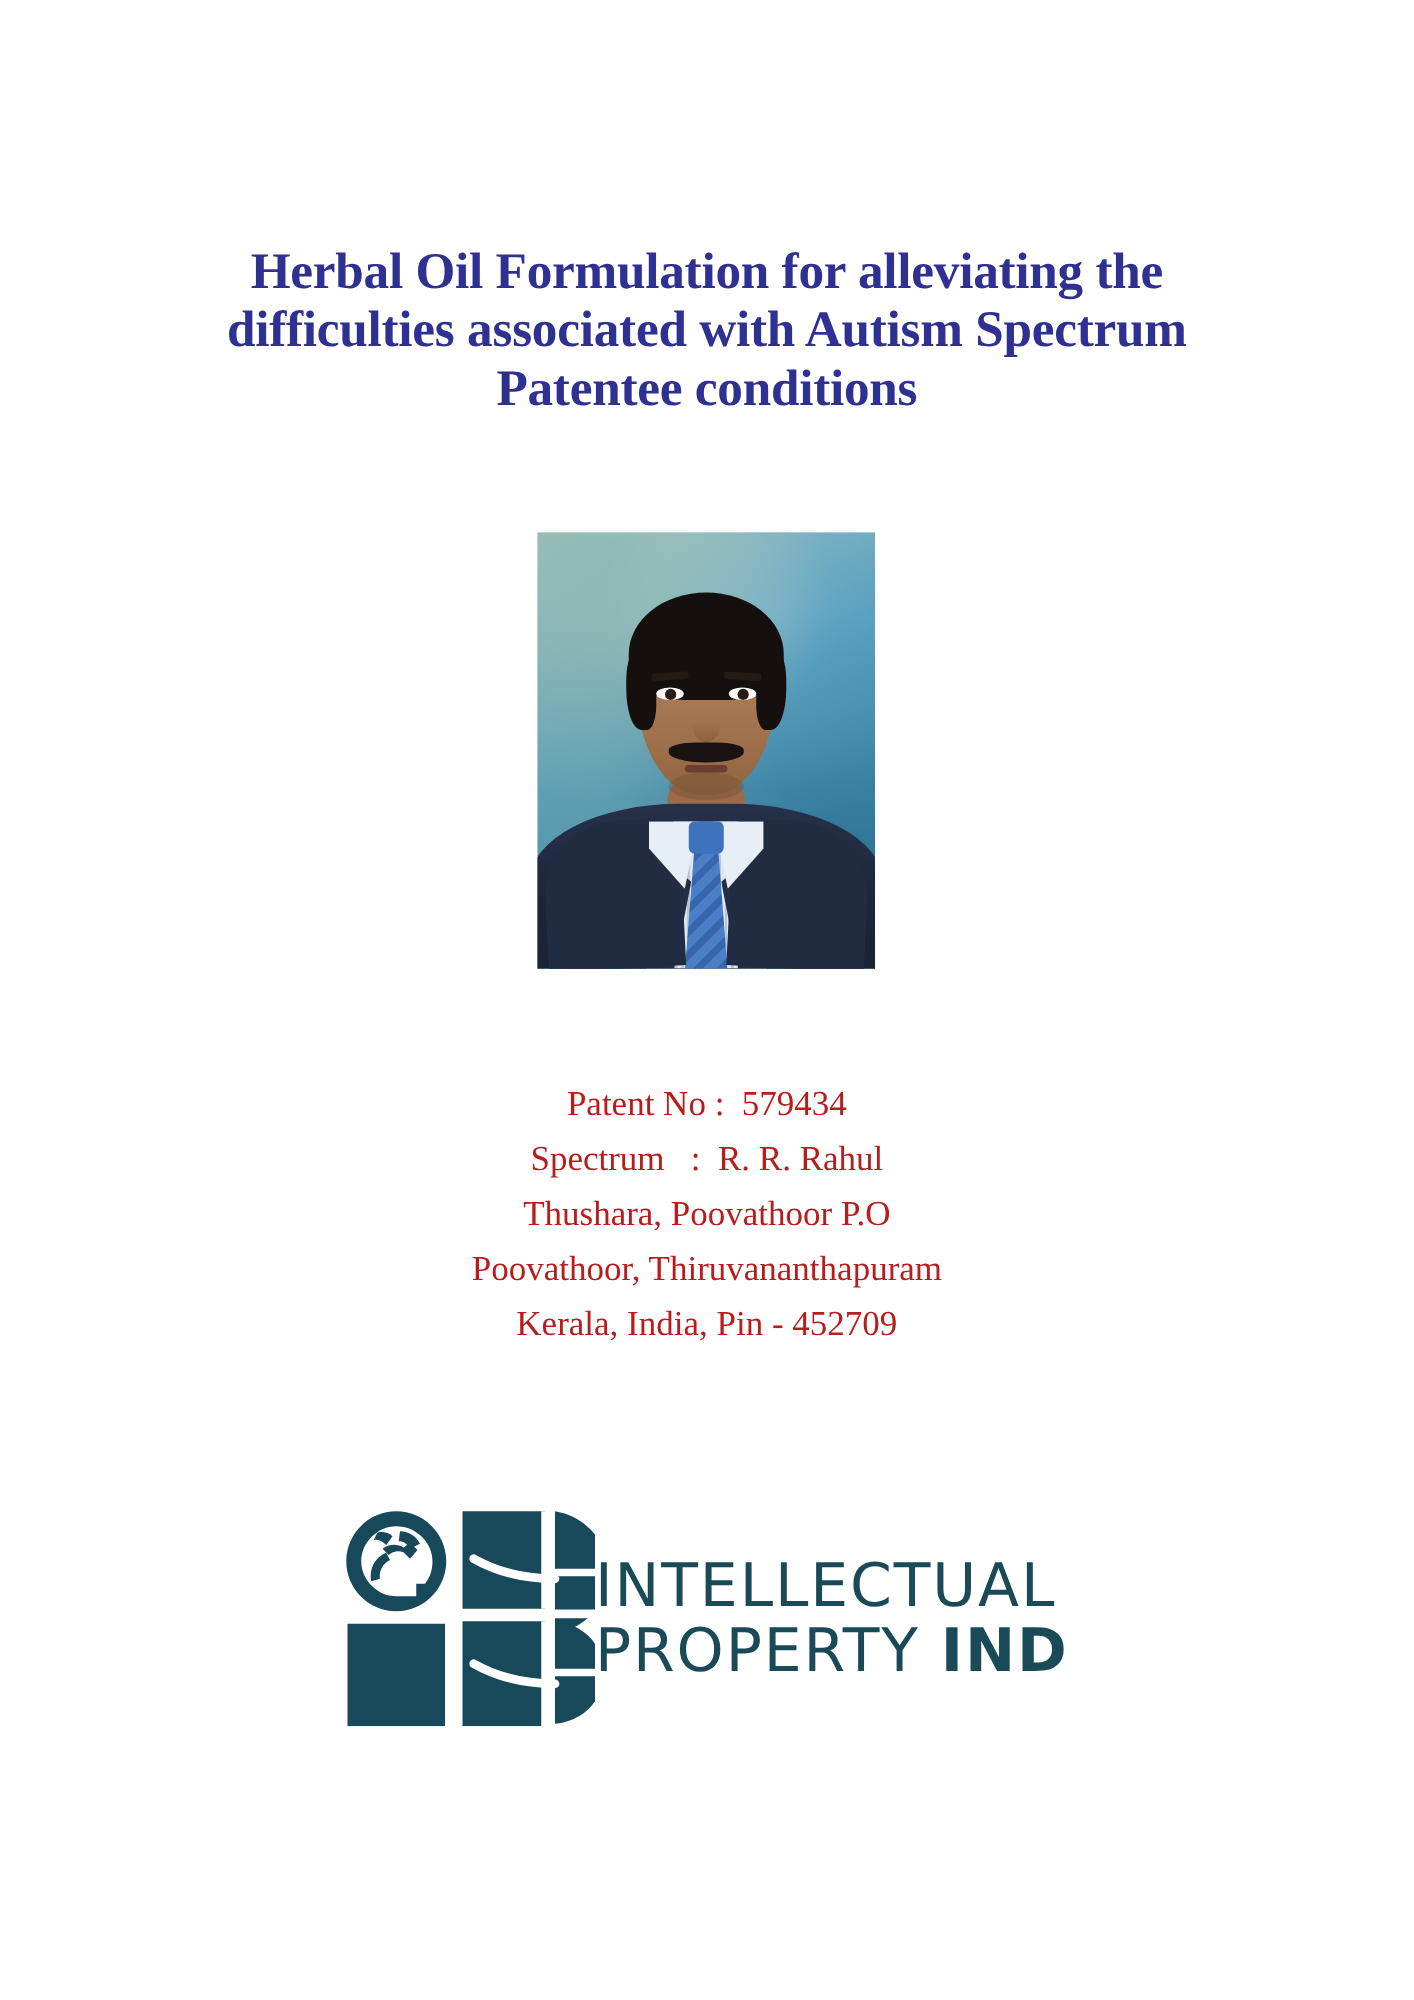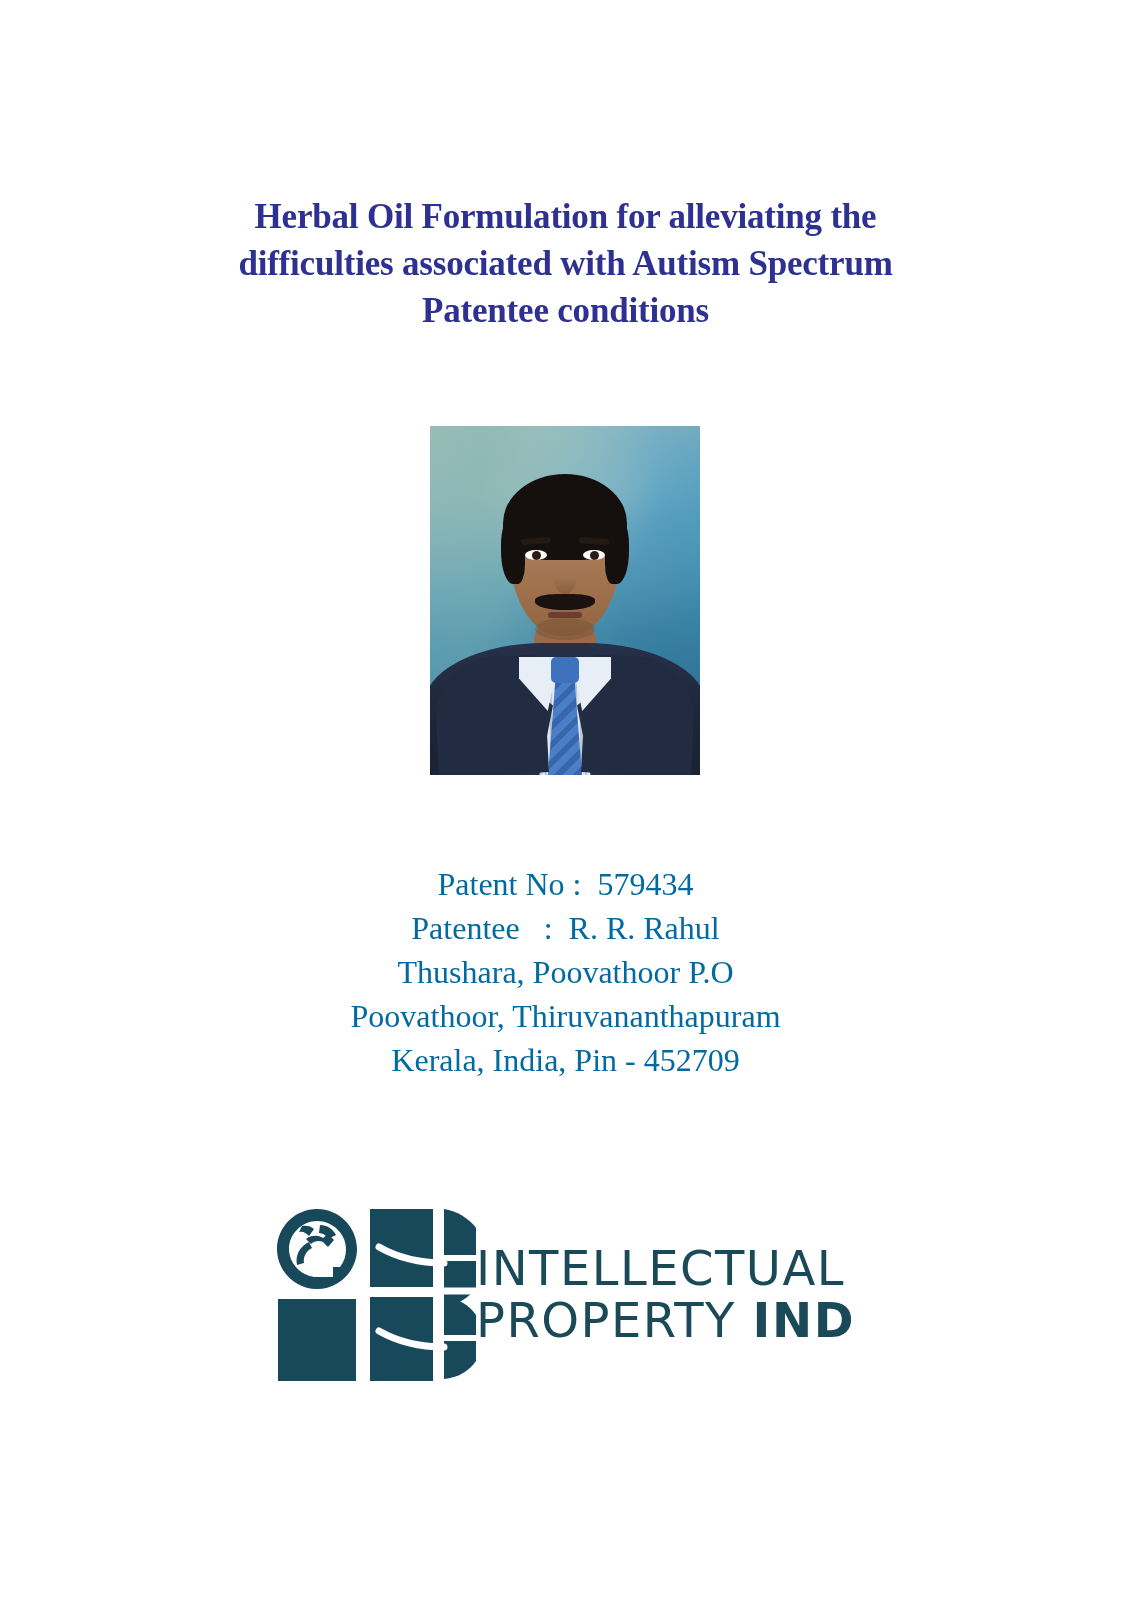--- a/index.html
+++ b/index.html
@@ -24,21 +24,21 @@
   .title-block {
     position: absolute;
     top: 193px;
     left: 120px;
     width: 891px;
     text-align: center;
   }
   .title-line {
     font-family: "Liberation Serif", "DejaVu Serif", serif;
     font-weight: bold;
-    font-size: 35px;
+    font-size: 41px;
     line-height: 47px;
     color: #2e3192;
     letter-spacing: -0.2px;
     white-space: nowrap;
   }
 
   
   .photo-wrap {
     position: absolute;
     left: 430px;
@@ -334,23 +334,23 @@
   
   .details {
     position: absolute;
     top: 862px;
     left: 120px;
     width: 891px;
     text-align: center;
   }
   .details-line {
     font-family: "Liberation Serif", "DejaVu Serif", serif;
-    font-size: 32px;
+    font-size: 28px;
     line-height: 44px;
-    color: #0369a1;
+    color: #b91c1c;
     white-space: pre;
   }
 
   
   .logo {
     position: absolute;
     top: 1203px;
     left: 0;
     width: 1131px;
     display: flex;
@@ -414,21 +414,21 @@
       <div class="eye-r"></div>
       <div class="nose"></div>
       <div class="moustache"></div>
       <div class="mouth"></div>
       <div class="chin"></div>
     </div>
   </div>
 
   <div class="details">
     <div class="details-line">Patent No :  579434</div>
-    <div class="details-line">Patentee   :  R. R. Rahul</div>
+    <div class="details-line">Spectrum   :  R. R. Rahul</div>
     <div class="details-line">Thushara, Poovathoor P.O</div>
     <div class="details-line">Poovathoor, Thiruvananthapuram</div>
     <div class="details-line">Kerala, India, Pin - 452709</div>
   </div>
 
   <div class="logo">
 
     <span class="logo-mark">
       <svg width="200" height="178" viewBox="0 0 200 178" xmlns="http://www.w3.org/2000/svg">
         <g fill="#17495a">

